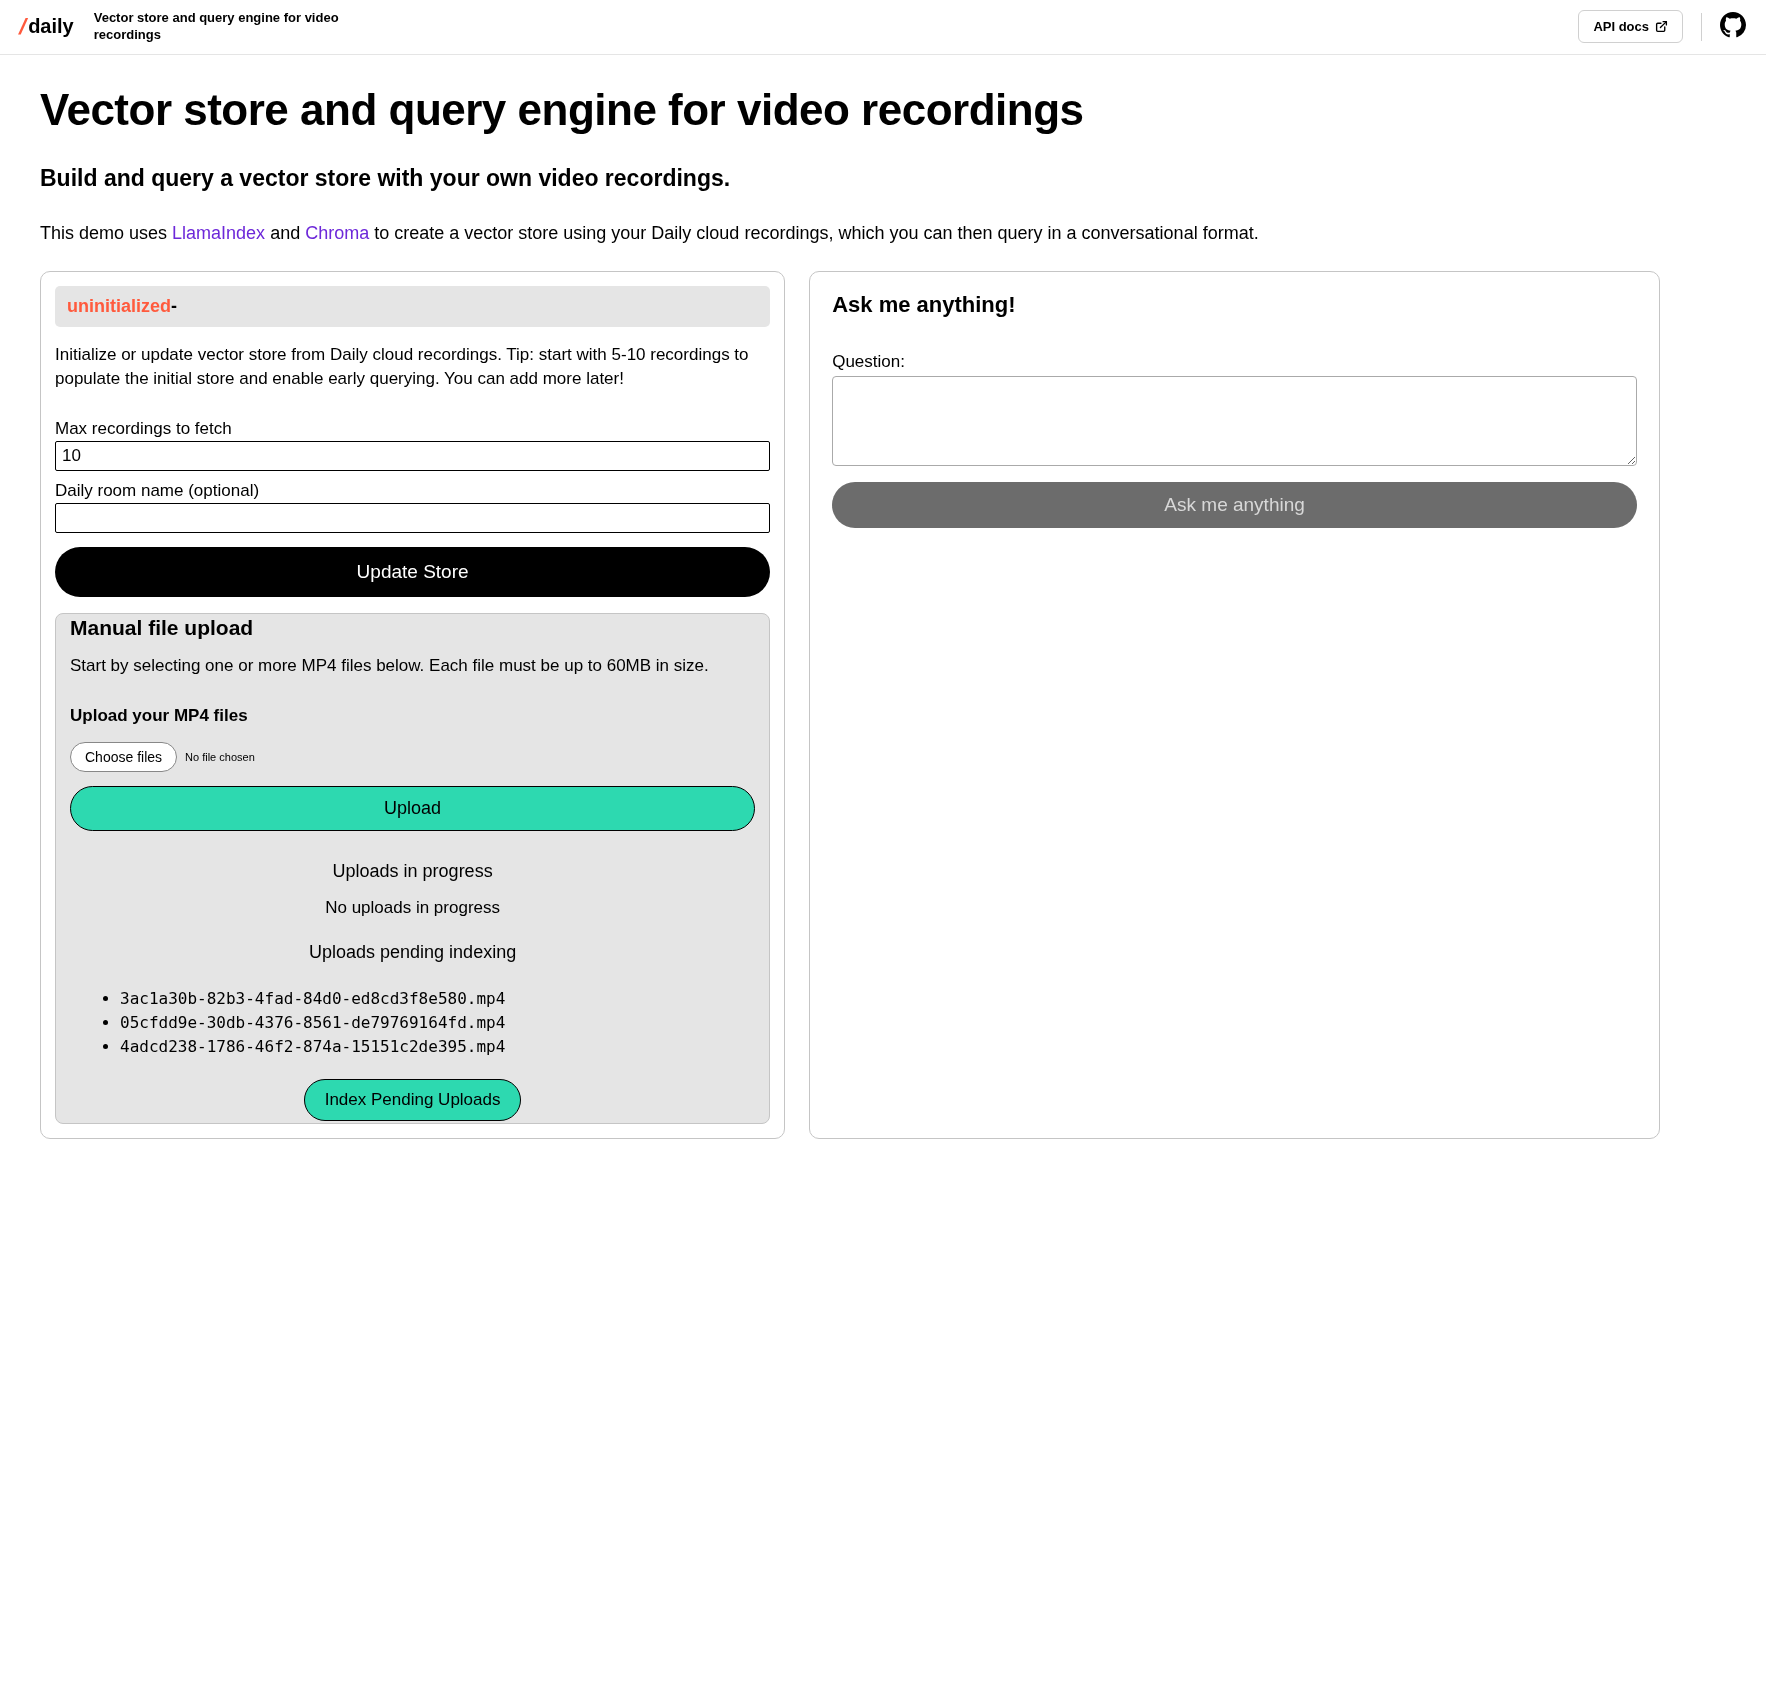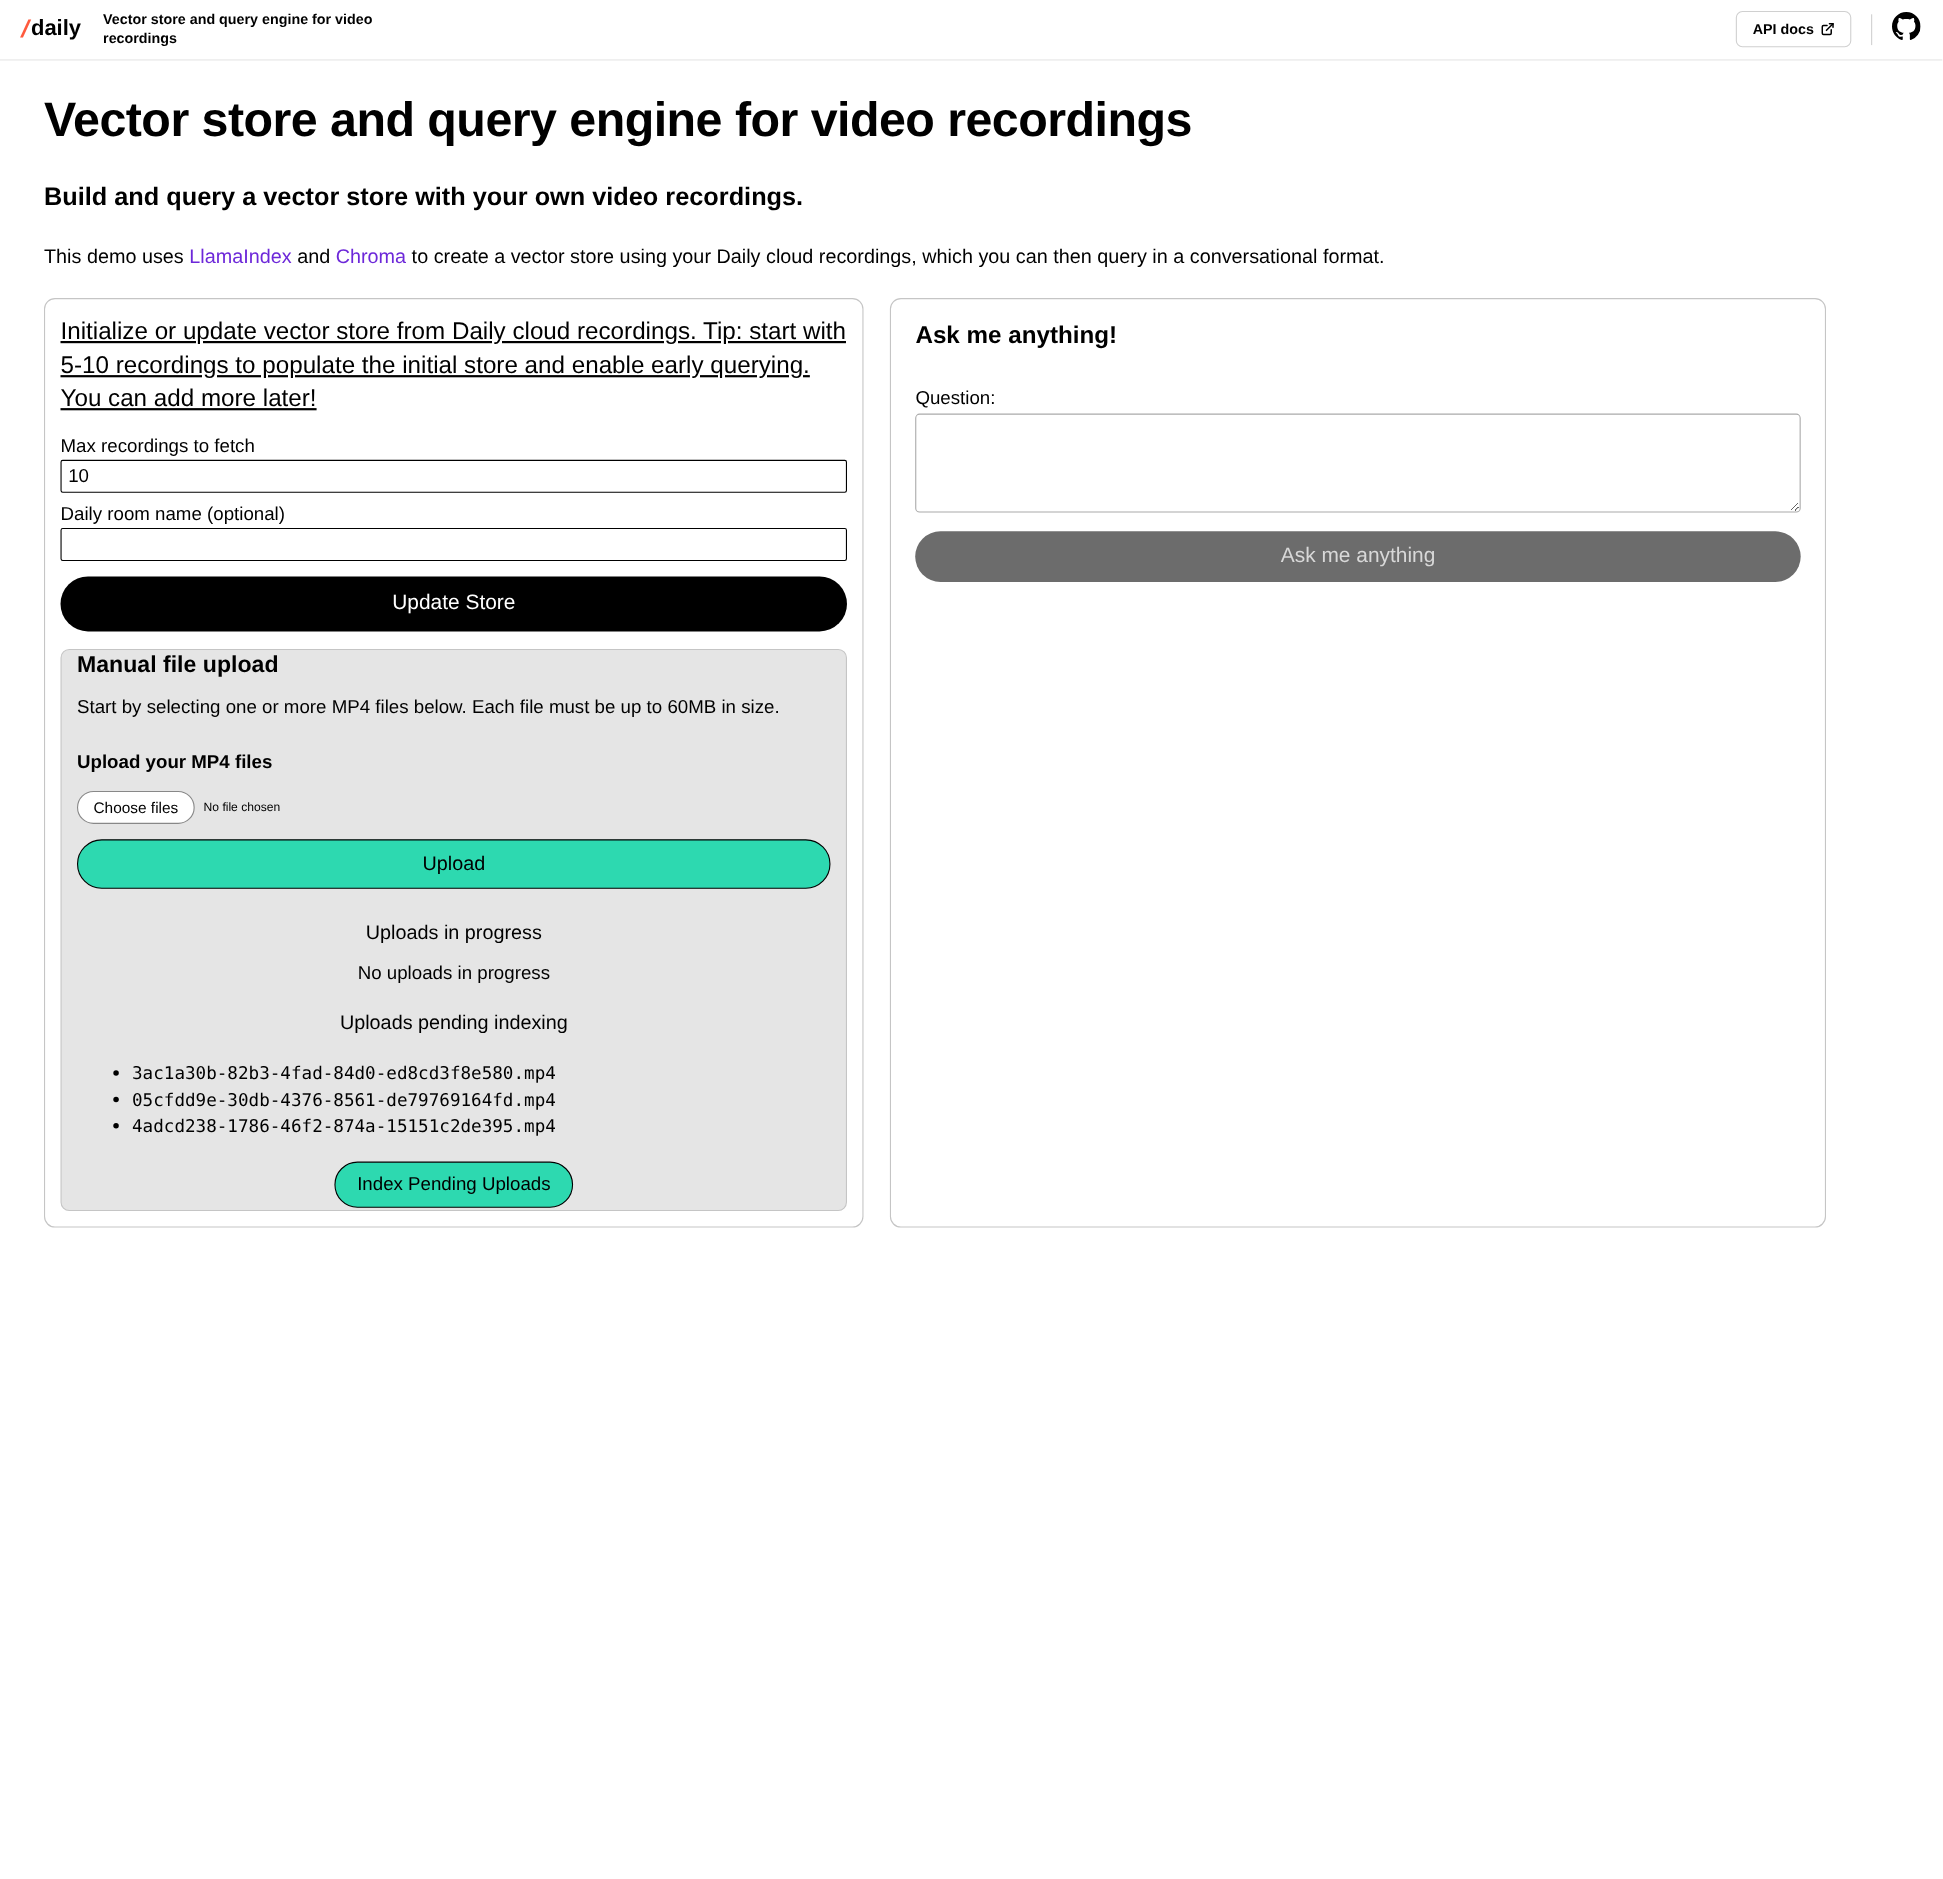--- a/index.html
+++ b/index.html
@@ -112,24 +112,23 @@
       font-size: 18px;
     }
     .status-text {
       color: #ff5a3d;
       font-weight: 700;
     }
     .status-dash {
       font-weight: 700;
     }
     .init-text {
-      font-size: 22px;
+      font-size: 17px;
       line-height: 1.4;
-      margin-bottom: 18px;
-      text-decoration: underline;
+      margin-bottom: 29px;
     }
     .form-label {
       font-size: 17px;
       display: block;
       margin-bottom: 2px;
     }
     .form-input {
       width: 100%;
       border: 1.5px solid #000;
       border-radius: 2px;
@@ -303,20 +302,23 @@
 
 <div class="container">
   <h1 class="page-title">Vector store and query engine for video recordings</h1>
   <h2 class="page-subtitle">Build and query a vector store with your own video recordings.</h2>
   <p class="page-intro">
     <span>This demo uses </span><a href="#">LlamaIndex</a><span> and </span><a href="#">Chroma</a><span> to create a vector store using your Daily cloud recordings, which you can then query in a conversational format.</span>
   </p>
 
   <div class="columns">
     <div class="panel left-panel">
+      <div class="status-bar">
+        <span class="status-text">uninitialized</span><span class="status-dash">-</span>
+      </div>
       <p class="init-text">Initialize or update vector store from Daily cloud recordings. Tip: start with 5-10 recordings to populate the initial store and enable early querying. You can add more later!</p>
 
       <label class="form-label">Max recordings to fetch</label>
       <input class="form-input" type="text" value="10" style="">
 
       <label class="form-label">Daily room name (optional)</label>
       <input class="form-input" type="text" value="" style="">
 
       <button class="update-btn">Update Store</button>
 

